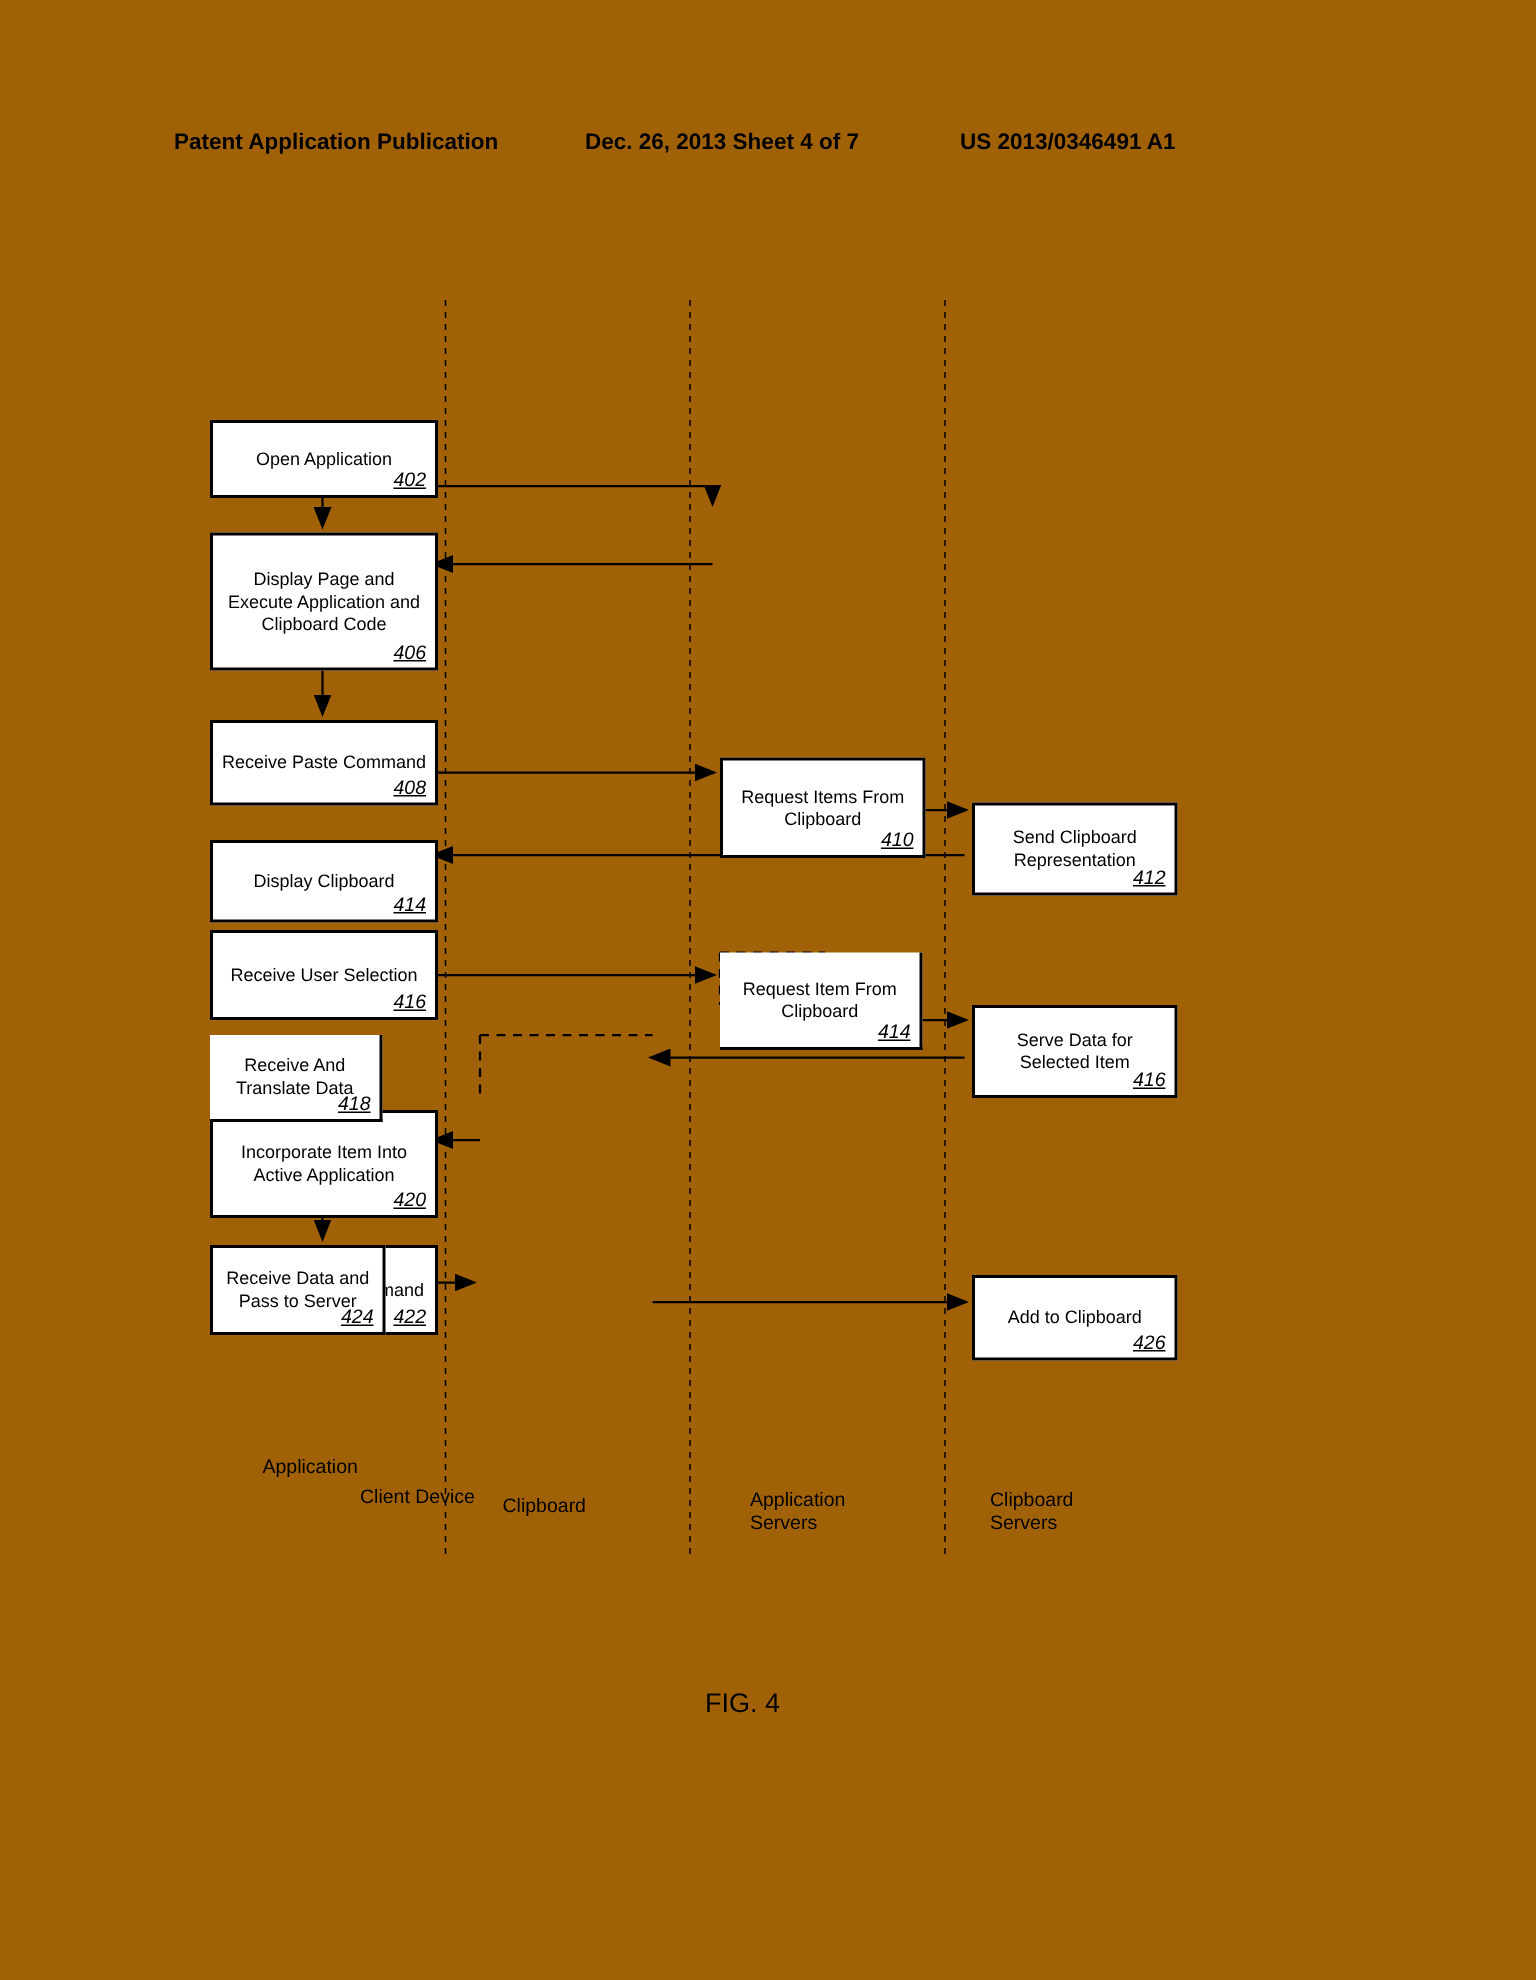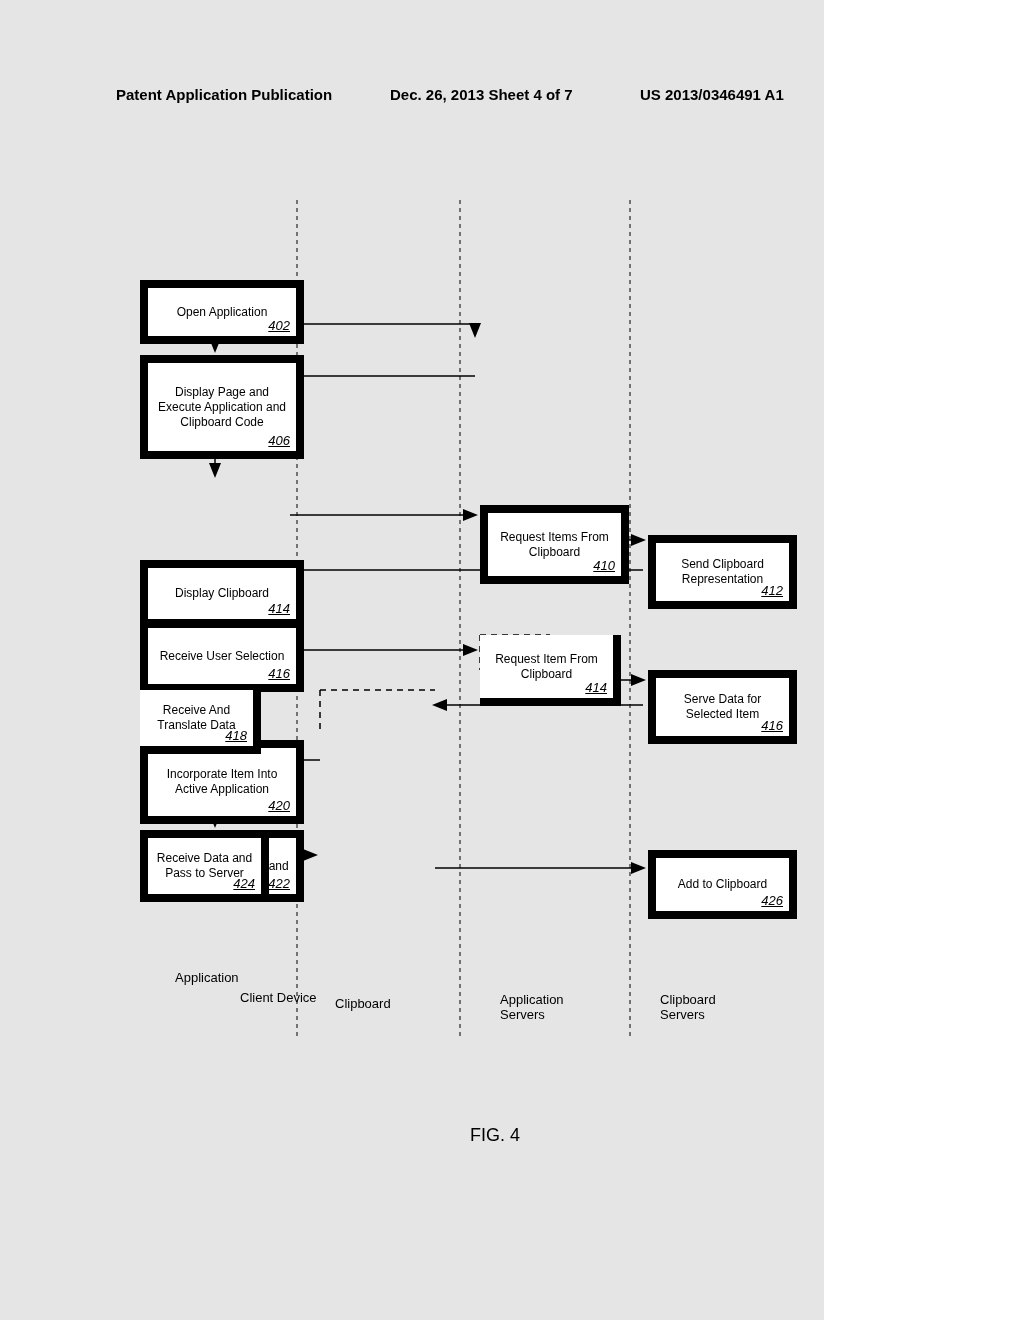--- a/index.html
+++ b/index.html
@@ -1,23 +1,23 @@
 <!DOCTYPE html>
 <html><head>
 <meta charset="utf-8">
 <style>
 html,body{margin:0;padding:0;background:#fff;font-family:Arial,Helvetica,sans-serif}
-.page{width:824px;height:1320px;position:relative;background:#e5e5e5}
+.page{width:1024px;height:1320px;position:relative;background:#a16207}
 .hdr{position:absolute;top:86px;left:0;right:0;font-size:15px;font-weight:bold}
 .hdr-l{position:absolute;left:116px}
 .hdr-c{position:absolute;left:390px}
 .hdr-r{position:absolute;left:640px}
 .diagram{position:absolute;left:140px;top:200px;width:750px;height:870px}
 svg{position:absolute;left:0;top:0}
-.box{position:absolute;border:8px solid #000000;background:#fff;font-size:12px;line-height:1.25;text-align:center;display:flex;flex-direction:column;justify-content:center;padding:4px}
+.box{position:absolute;border:2px solid #000000;background:#fff;font-size:12px;line-height:1.25;text-align:center;display:flex;flex-direction:column;justify-content:center;padding:4px}
 .num{font-style:italic;text-decoration:underline;font-size:13px;position:absolute;right:6px;bottom:2px}
 .lanelabel{position:absolute;font-size:13px;text-align:left}
 .figlabel{position:absolute;font-size:18px}
 </style>
 </head>
 <body>
 
 <div class="page">
 
   <div class="hdr">
@@ -76,20 +76,24 @@
     </svg>
 
     <div class="box" style="left:0;top:80px;width:140px;height:40px">
       <span>Open Application</span>
       <span class="num">402</span>
     </div>
     <div class="box" style="left:0;top:155px;width:140px;height:80px">
       <span>Display Page and Execute Application and Clipboard Code</span>
       <span class="num">406</span>
     </div>
+    <div class="box" style="left:0;top:280px;width:140px;height:45px">
+      <span>Receive Paste Command</span>
+      <span class="num">408</span>
+    </div>
     <div class="box" style="left:0;top:360px;width:140px;height:43px">
       <span>Display Clipboard</span>
       <span class="num">414</span>
     </div>
     <div class="box" style="left:0;top:420px;width:140px;height:48px">
       <span>Receive User Selection</span>
       <span class="num">416</span>
     </div>
     <div class="box" style="left:0;top:540px;width:140px;height:60px">
       <span>Incorporate Item Into Active Application</span>

